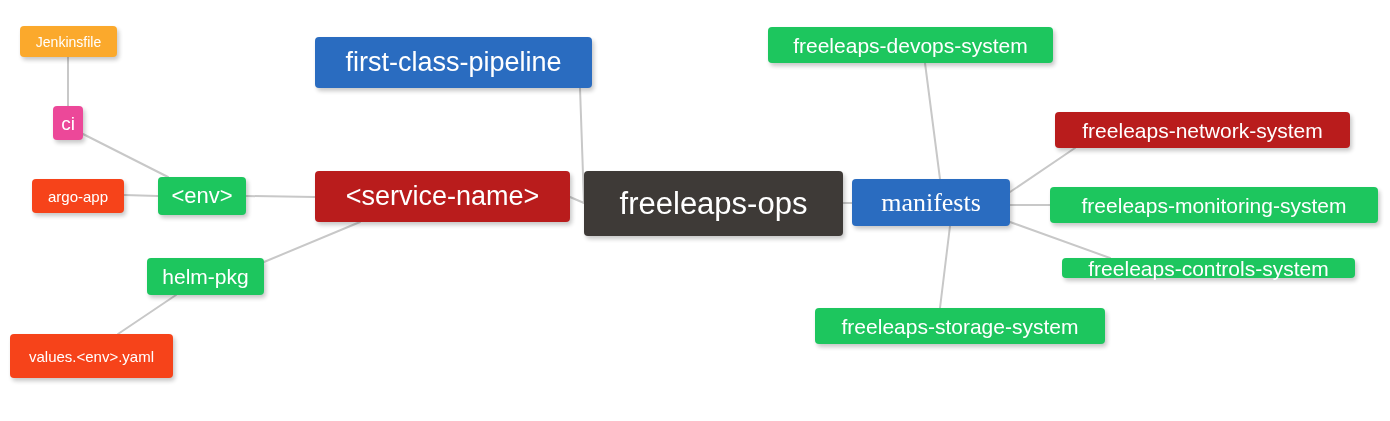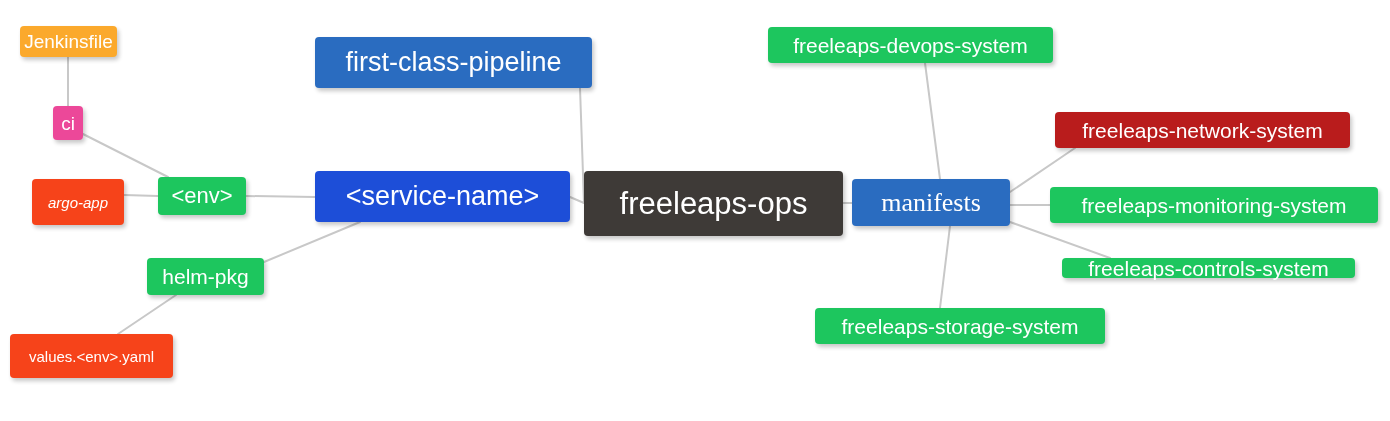--- a/index.html
+++ b/index.html
@@ -65,21 +65,21 @@
       <line x1="1010" y1="222" x2="1110" y2="258" stroke="#c8c8c8" stroke-width="2" stroke-linecap="round"></line>
       <line x1="950" y1="226" x2="940" y2="308" stroke="#c8c8c8" stroke-width="2" stroke-linecap="round"></line>
     </svg>
   <div id="node-layer">
       <div class="node" style="left: 584px; top: 171px; width: 259px; height: 65px; background: rgb(62, 58, 55); font-size: 31px;">
         <span class="node-label">freeleaps-ops</span>
       </div>
       <div class="node" style="left: 315px; top: 37px; width: 277px; height: 51px; background: rgb(42, 108, 192); font-size: 27px; justify-content: center;">
         <span class="node-label">first-class-pipeline</span>
       </div>
-      <div class="node" style="left: 315px; top: 171px; width: 255px; height: 51px; background: #1d4ed8; font-size: 27px;">
+      <div class="node" style="left: 315px; top: 171px; width: 255px; height: 51px; background: #b91c1c; font-size: 27px;">
         <span class="node-label">&lt;service-name&gt;</span>
       </div>
       <div class="node" style="left: 852px; top: 179px; width: 158px; height: 47px; background: rgb(42, 108, 192); font-size: 26px; font-family: Liberation Serif, serif;">
         <span class="node-label">manifests</span>
       </div>
       <div class="node" style="left: 158px; top: 177px; width: 88px; height: 38px; background: rgb(29, 198, 94); font-size: 22px;">
         <span class="node-label">&lt;env&gt;</span>
       </div>
       <div class="node" style="left: 147px; top: 258px; width: 117px; height: 37px; background: rgb(29, 198, 94); font-size: 21px;">
         <span class="node-label">helm-pkg</span>
@@ -92,26 +92,26 @@
       </div>
       <div class="node" style="left: 1050px; top: 187px; width: 328px; height: 36px; background: rgb(29, 198, 94); font-size: 21px;">
         <span class="node-label">freeleaps-monitoring-system</span>
       </div>
       <div class="node" style="left: 1062px; top: 258px; width: 293px; height: 20px; background: rgb(29, 198, 94); font-size: 21px;">
         <span class="node-label">freeleaps-controls-system</span>
       </div>
       <div class="node" style="left: 815px; top: 308px; width: 290px; height: 36px; background: rgb(29, 198, 94); font-size: 21px;">
         <span class="node-label">freeleaps-storage-system</span>
       </div>
-      <div class="node" style="left: 20px; top: 26px; width: 97px; height: 31px; background: rgb(251, 169, 44); font-size: 19px; justify-content: center;">
+      <div class="node" style="left: 20px; top: 26px; width: 97px; height: 31px; background: rgb(251, 169, 44); font-size: 14px; justify-content: center;">
         <span class="node-label">Jenkinsfile</span>
       </div>
       <div class="node" style="left: 53px; top: 106px; width: 30px; height: 34px; background: #ec4899; font-size: 19px;">
         <span class="node-label">ci</span>
       </div>
-      <div class="node" style="left: 32px; top: 179px; width: 92px; height: 46px; background: rgb(246, 67, 26); font-size: 15px; font-style: italic;">
+      <div class="node" style="left: 32px; top: 179px; width: 92px; height: 34px; background: rgb(246, 67, 26); font-size: 15px;">
         <span class="node-label">argo-app</span>
       </div>
       <div class="node" style="left: 10px; top: 334px; width: 163px; height: 44px; background: rgb(246, 67, 26); font-size: 15px;">
         <span class="node-label">values.&lt;env&gt;.yaml</span>
       </div>
     </div>
 </div>
 
 </body></html>

